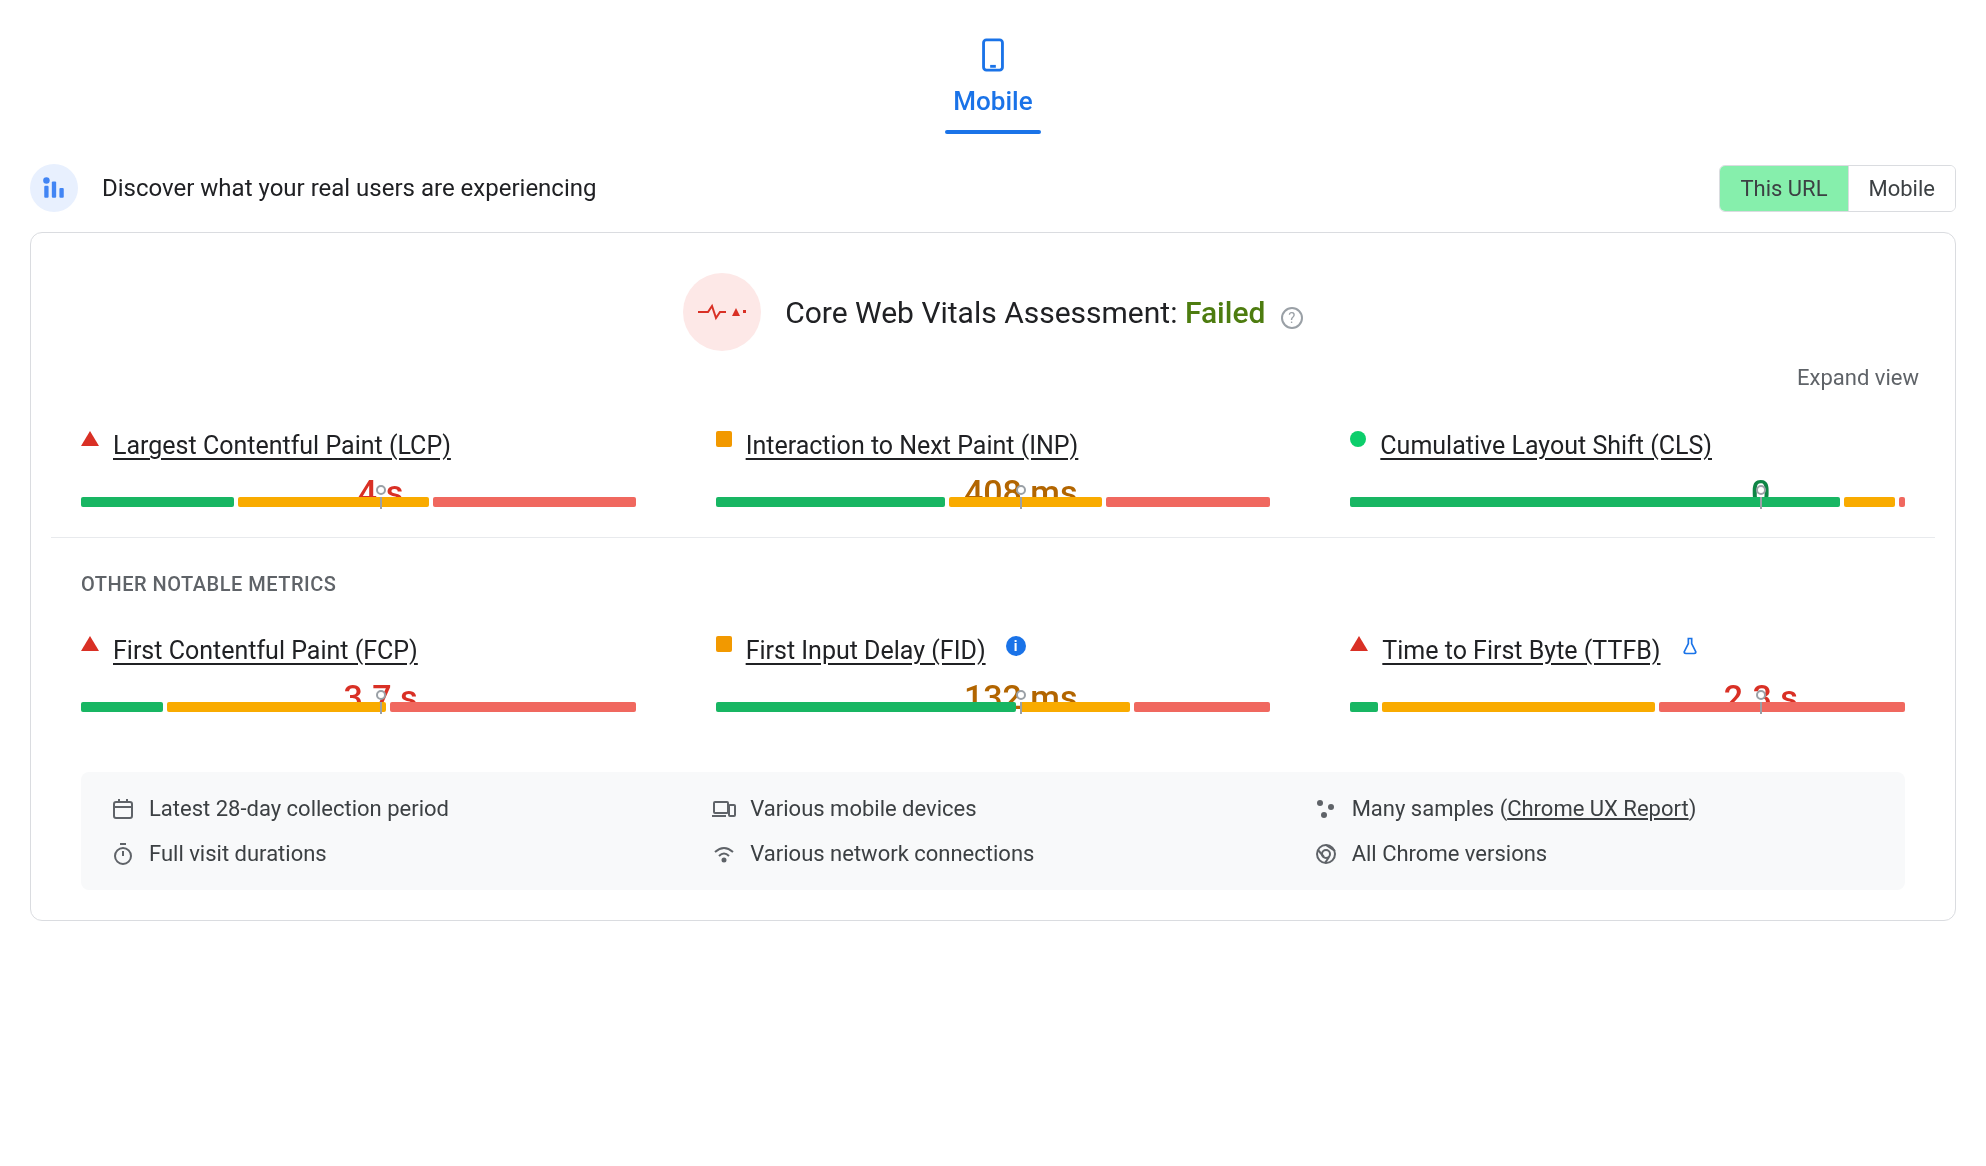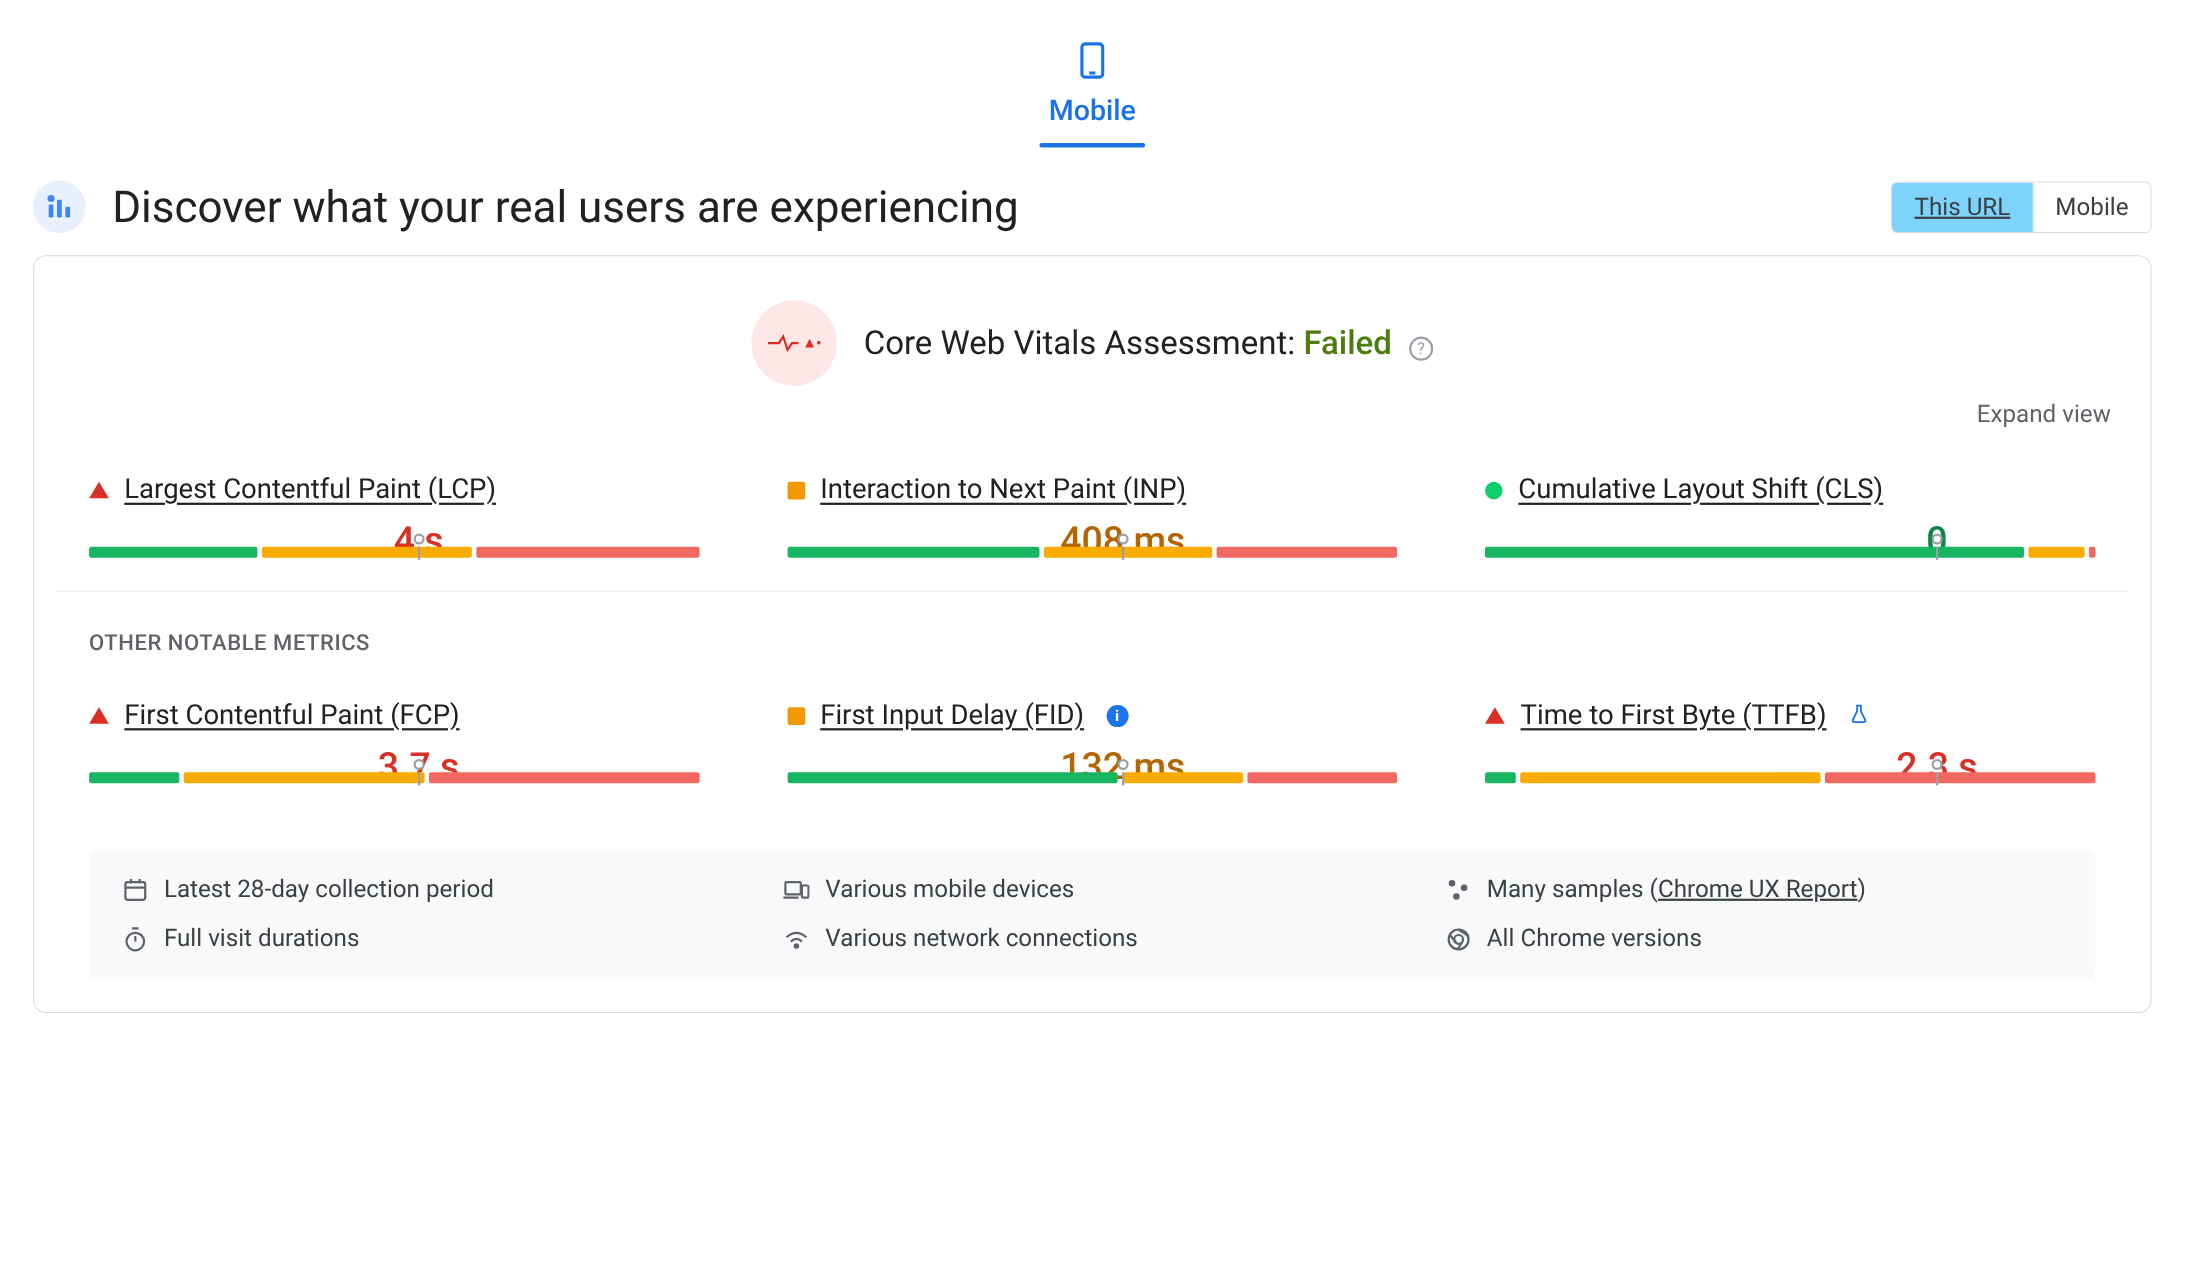--- a/index.html
+++ b/index.html
@@ -57,35 +57,35 @@
     gap: 24px;
   }
   .header-icon {
     width: 48px; height: 48px;
     border-radius: 50%;
     background: #e8f0fe;
     display: flex;
     align-items: center;
     justify-content: center;
   }
-  .page-title { font-size: 40px; font-weight: 400; color: #202124; }
+  .page-title { font-size: 24px; font-weight: 400; color: #202124; }
   .toggle-group {
     display: flex;
     border: 1px solid #dadce0;
     border-radius: 6px;
     overflow: hidden;
   }
   .toggle-btn {
     padding: 10px 20px;
     font-size: 22px;
     color: #3c4043;
     background: #fff;
     cursor: pointer;
   }
-  .toggle-btn.active { background: #7dd3fc; text-decoration: underline; }
+  .toggle-btn.active { background: #86efac; }
   .toggle-btn + .toggle-btn { border-left: 1px solid #dadce0; }
 
   .card {
     margin: 0 30px 30px 30px;
     border: 1px solid #dadce0;
     border-radius: 12px;
     padding: 40px 20px 20px 20px;
     position: relative;
   }
   .assessment-row {
@@ -134,21 +134,20 @@
     gap: 0 80px;
     padding: 60px 30px 30px 30px;
     border-bottom: 1px solid #e8eaed;
   }
   .metric {
     display: flex;
     flex-direction: column;
   }
   .metric-header {
     display: flex;
-    align-items: center;
     gap: 14px;
     margin-bottom: 12px;
   }
   .status-dot { flex-shrink: 0; }
   .tri-red { width: 0; height: 0; border-left: 9px solid transparent; border-right: 9px solid transparent; border-bottom: 15px solid #d93025; }
   .sq-orange { width: 16px; height: 16px; background: #f29900; border-radius: 2px; }
   .circ-green { width: 16px; height: 16px; background: #0cce6b; border-radius: 50%; }
   .metric-name {
     font-size: 25px;
     color: #202124;

